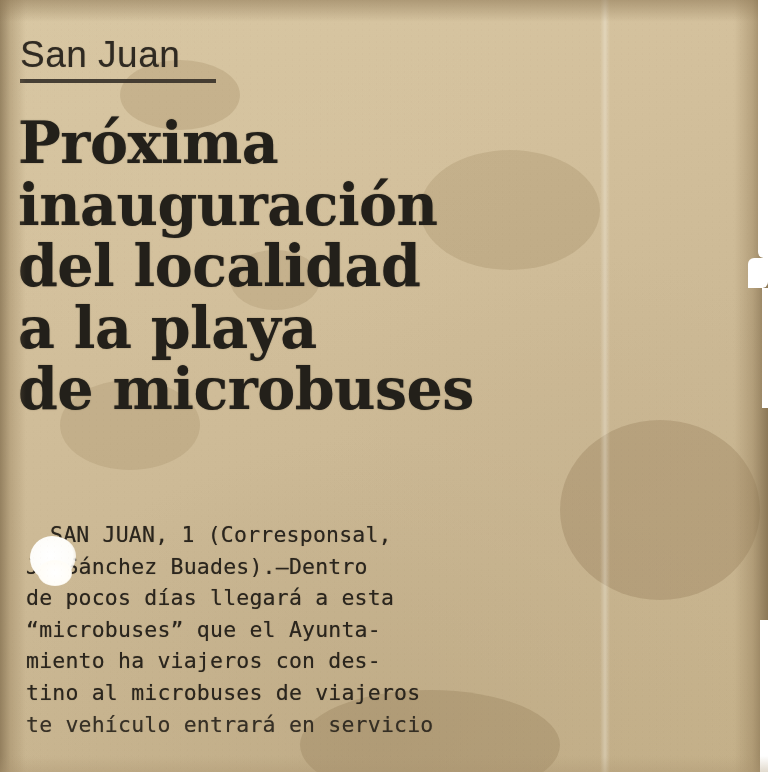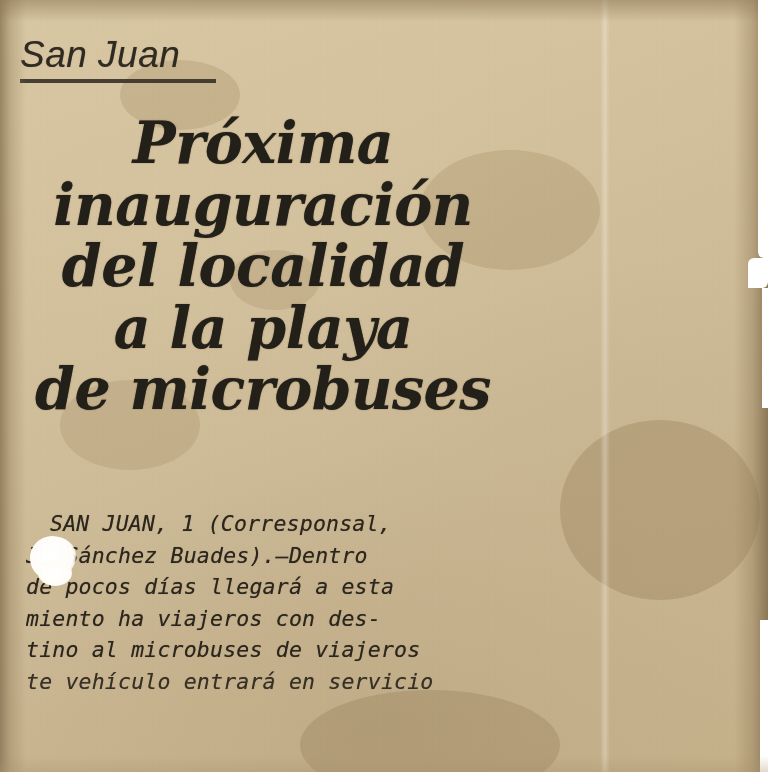--- a/index.html
+++ b/index.html
@@ -6,21 +6,20 @@
     margin: 0;
     padding: 0;
     background: #ffffff;
   }
   #page {
     position: relative;
     width: 768px;
     height: 772px;
     overflow: hidden;
     background: #fef9c3;
-    font-style: italic;
   }
   
   .paper {
     position: absolute;
     left: 0; top: 0;
     width: 768px;
     height: 772px;
     background:
       radial-gradient(ellipse 60% 45% at 28% 18%, rgba(214,196,160,0.55) 0%, rgba(205,186,150,0.0) 70%),
       radial-gradient(ellipse 50% 40% at 78% 62%, rgba(198,178,142,0.5) 0%, rgba(198,178,142,0.0) 72%),
@@ -103,21 +102,20 @@
     height: 4px;
     width: 196px;
     background: #3a332a;
     opacity: 0.92;
   }
   .headline {
     position: absolute;
     left: 18px;
     top: 112px;
     width: 490px;
-    text-align: center;
     font-family: "DejaVu Serif", "Liberation Serif", serif;
     font-weight: 700;
     font-size: 56px;
     line-height: 1.08;
     color: #23201a;
     letter-spacing: -0.5px;
     text-shadow: 0 0 1.2px rgba(40,34,24,0.55);
   }
   .headline .hl-line { display: block; white-space: nowrap; }
   .hl-1 { font-size: 57px; }
@@ -133,21 +131,21 @@
     width: 460px;
     font-family: "DejaVu Sans Mono", "Liberation Mono", monospace;
     font-size: 21.5px;
     line-height: 1.47;
     color: #2a251d;
     letter-spacing: 0.2px;
     text-shadow: 0 0 0.8px rgba(45,38,27,0.5);
   }
   .body-col p { margin: 0; }
   .body-line { display: block; white-space: nowrap; }
-  .body-line.indent { padding-left: 24px; }
+  .body-line.indent { padding-left: 24px; margin-top: 11px; }
   .line-clip { overflow: hidden; }
   .last-line { opacity: 0.92; }
 
   
   .loss-spot {
     position: absolute;
     left: 30px;
     top: 536px;
     width: 46px;
     height: 44px;
@@ -209,20 +207,21 @@
       <span class="hl-line hl-3">del localidad</span>
       <span class="hl-line hl-5">a la playa</span>
       <span class="hl-line hl-4">de microbuses</span>
     </div>
 
     <div class="body-col line-clip">
       <p>
         <span class="body-line indent">SAN JUAN, 1 (Corresponsal,</span>
         <span class="body-line">J. Sánchez Buades).—Dentro</span>
         <span class="body-line">de pocos días llegará a esta</span>
+        <span class="body-line">“microbuses” que el Ayunta-</span>
         <span class="body-line">miento ha viajeros con des-</span>
         <span class="body-line">tino al microbuses de viajeros</span>
         <span class="body-line last-line">te vehículo entrará en servicio</span>
       </p>
     </div>
 
     <div class="loss-spot"></div>
     <div class="loss-spot2"></div>
   </div>
 

